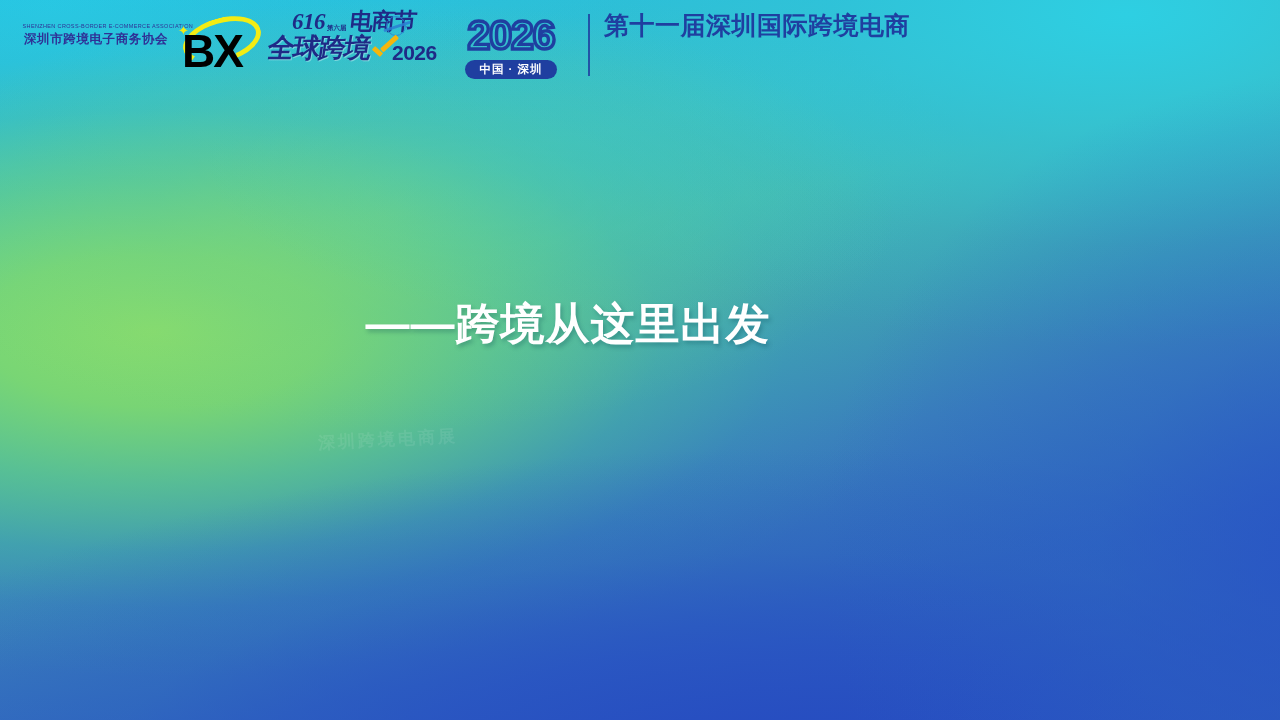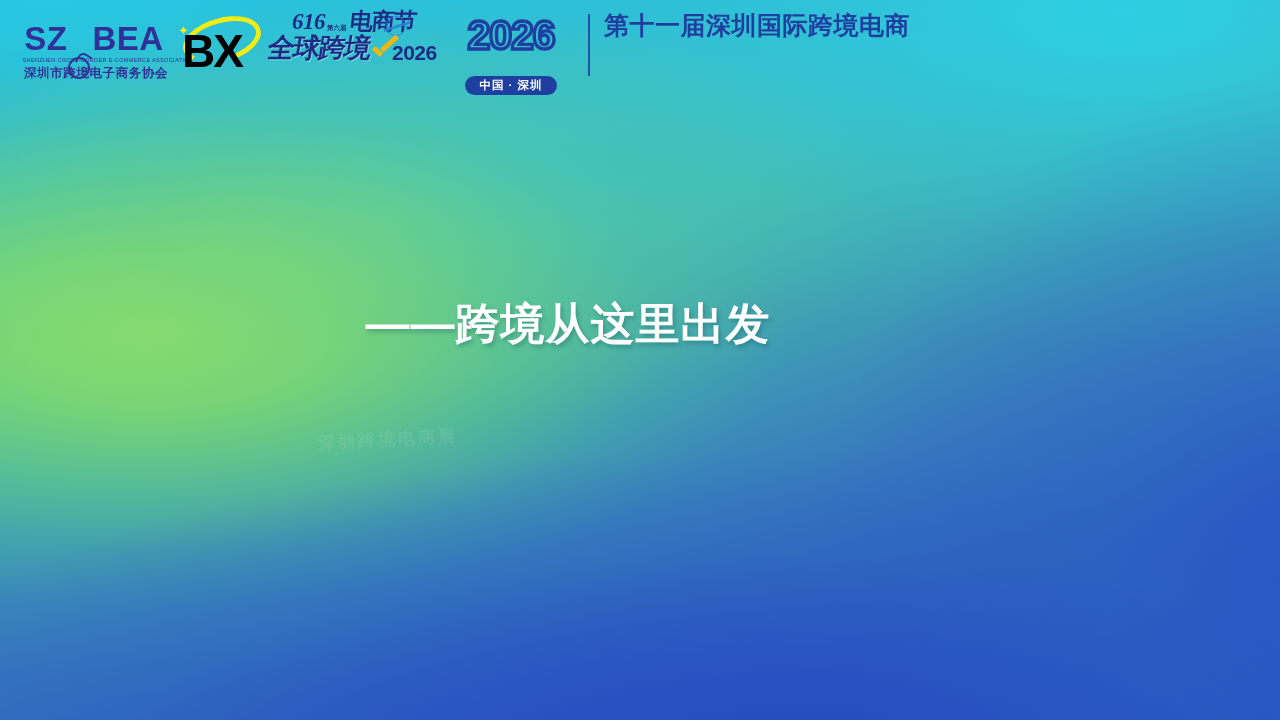--- a/index.html
+++ b/index.html
@@ -192,21 +192,21 @@
     position:absolute; left:452px; top:14px; width:118px; height:64px;
   }
   .y2026{
     font-size:41px; font-weight:bold; line-height:42px;
     color:transparent; letter-spacing:-1px;
     -webkit-text-stroke:3.4px #1f3fa0;
     text-align:center;
     font-family:"Liberation Sans",sans-serif;
   }
   .y2026-pill{
-    margin:20px auto 0; width:92px; height:19px;
+    margin:4px auto 0; width:92px; height:19px;
     background:#1f3fa0; border-radius:10px;
     color:#ffffff; font-size:11.5px; font-weight:bold;
     line-height:19px; text-align:center; letter-spacing:1px;
   }
   .divider-v{
     position:absolute; left:588px; top:14px;
     width:2px; height:62px; background:#1f3fa0; opacity:.85;
   }
 
   
@@ -272,21 +272,20 @@
   <div class="bg-layer bg-cyan-tl"></div>
   <div class="bg-layer bg-green"></div>
   <div class="bg-layer bg-green2"></div>
   <div class="bg-layer bg-teal-mid"></div>
   <div class="bg-layer bg-blue-b"></div>
   <div class="bg-layer bg-blue-r"></div>
 
   <div class="header">
 
     <div class="logo-szcbea">
-      <div class="szcbea-word"><span>SZ</span><span class="glyph-o"><span class="ring"></span><span class="tail"></span></span><span>BEA</span></div>
       <div class="szcbea-en">SHENZHEN CROSS-BORDER E-COMMERCE ASSOCIATION</div>
       <div class="szcbea-cn">深圳市跨境电子商务协会</div>
     </div>
 
     <div class="logo-bx">
       <div class="bx-orbit"></div>
       <div class="bx-star">✦</div>
       <div class="bx-text">BX</div>
     </div>
 

